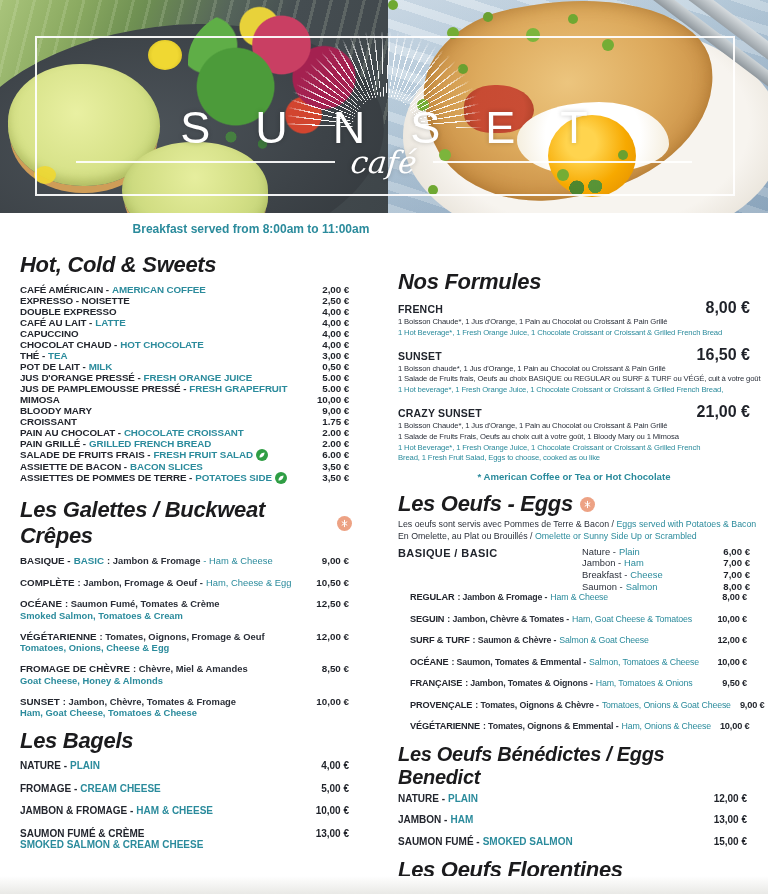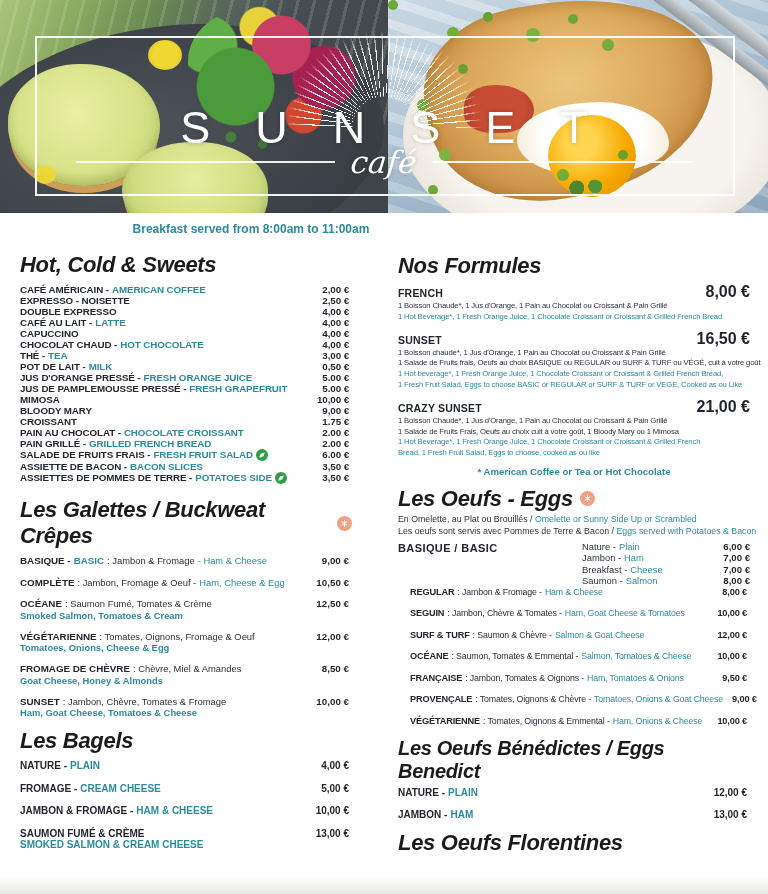--- a/index.html
+++ b/index.html
@@ -91,28 +91,28 @@
   .note-fr { font-size:14.5px; color:#3d3d3d; line-height:19px; }
   .note-en { font-size:12px; font-weight:700; color:#2b8b9c; line-height:19px; }
 
   .cols { display:flex; gap:46px; }
   .col-left { width:332px; flex:none; }
   .col-right { flex:1; min-width:0; }
 
   .sec-title { font-style:italic; font-weight:700; color:#1b1b1d; letter-spacing:-0.3px;
     display:flex; align-items:center; gap:7px; }
   .col-left .sec-title { font-size:22px; margin:13px 0 6px; }
-  .col-right .sec-title { font-size:22px; margin:14px 0 4px; }
+  .col-right .sec-title { font-size:22px; margin:30px 0 4px; }
   .sec-title.small { font-size:20px; }
 
   .mrow .l1 { display:flex; align-items:baseline; white-space:nowrap; }
   .mrow .l1 > span { margin-right:3px; }
   .t  { color:#23262e; font-weight:700; }
   .te { color:#2b8b9c; font-weight:700; }
-  .d  { color:#2b2f38; font-weight:400; }
+  .d  { color:#2b2f38; font-weight:700; }
   .e  { color:#2b8b9c; font-weight:400; }
   .price { margin-left:auto !important; padding-left:6px; color:#1f2229; font-weight:700; }
   .e2 { color:#2b8b9c; font-weight:700; }
 
   .tight .mrow .l1 { font-size:9.8px; line-height:11px; letter-spacing:-0.1px; }
   .galettes .mrow { margin-bottom:10px; }
   .galettes .mrow .l1 { font-size:9.8px; line-height:11.5px; }
   .galettes .d, .galettes .e { font-size:9.4px; }
   .galettes .e2 { font-size:9.4px; line-height:11px; }
   .bagels .mrow { margin-bottom:11px; }
@@ -507,21 +507,20 @@
     <div class="l1">
       <span class="fname">SUNSET</span>
       <span class="price">16,50 €</span>
     </div>
     <div class="flines-fr">
                 <div>1 Boisson chaude*, 1 Jus d'Orange, 1 Pain au Chocolat ou Croissant &amp; Pain Grillé</div>
                 <div>1 Salade de Fruits frais, Oeufs au choix BASIQUE ou REGULAR ou SURF &amp; TURF ou VÉGÉ, cuit à votre goût</div>
               </div>
     <div class="flines-en">
                 <div>1 Hot beverage*, 1 Fresh Orange Juice, 1 Chocolate Croissant or Croissant &amp; Grilled French Bread,</div>
-                <div>1 Fresh Fruit Salad, Eggs to choose BASIC or REGULAR or SURF &amp; TURF or VEGE, Cooked as ou Like</div>
               </div>
   </div>
             <div class="frow">
     <div class="l1">
       <span class="fname">CRAZY SUNSET</span>
       <span class="price">21,00 €</span>
     </div>
     <div class="flines-fr">
                 <div>1 Boisson Chaude*, 1 Jus d'Orange, 1 Pain au Chocolat ou Croissant &amp; Pain Grillé</div>
                 <div>1 Salade de Fruits Frais, Oeufs au choix cuit à votre goût, 1 Bloody Mary ou 1 Mimosa</div>
@@ -537,26 +536,26 @@
         <h2 class="sec-title" style="margin-top:9px; margin-bottom:2px;">
           <span>Les Oeufs - Eggs</span>
           <span class="gluten-badge">
               <svg width="9" height="9" viewBox="0 0 10 10">
                 <path d="M5 1 L5 9 M2 3 L8 7 M8 3 L2 7" stroke="#fff" stroke-width="1.1" fill="none"></path>
               </svg>
             </span>
         </h2>
         <div class="eggs-intro">
             <div>
+    <span class="ifr">Les oeufs sont servis avec Pommes de Terre &amp; Bacon /</span>
+    <span class="ien">Eggs served with Potatoes &amp; Bacon</span>
+  </div>
+            <div>
     <span class="ifr">En Omelette, au Plat ou Brouillés /</span>
     <span class="ien">Omelette or Sunny Side Up or Scrambled</span>
-  </div>
-            <div>
-    <span class="ifr">Les oeufs sont servis avec Pommes de Terre &amp; Bacon /</span>
-    <span class="ien">Eggs served with Potatoes &amp; Bacon</span>
   </div>
           </div>
 
         <div class="basic-block">
           <div class="basic-label">BASIQUE / BASIC</div>
           <div class="variants">
               <div class="vrow">
     <span class="vfr">Nature -</span>
     <span class="ve">Plain</span>
     <span class="price">6,00 €</span>
@@ -674,20 +673,29 @@
   </div>
             <div class="mrow">
     <div class="l1">
       <span class="t">JAMBON -</span>
       <span class="te">HAM</span>
 
       <span class="price">13,00 €</span>
     </div>
 
   </div>
+            <div class="mrow">
+    <div class="l1">
+      <span class="t">SAUMON FUMÉ -</span>
+      <span class="te">SMOKED SALMON</span>
+
+      <span class="price">15,00 €</span>
+    </div>
+
+  </div>
           </div>
 
         <h2 class="sec-title" style="margin-top:4px;">
           <span>Les Oeufs Florentines</span>
         </h2>
 
       </section>
 
     </div>
   </div>

